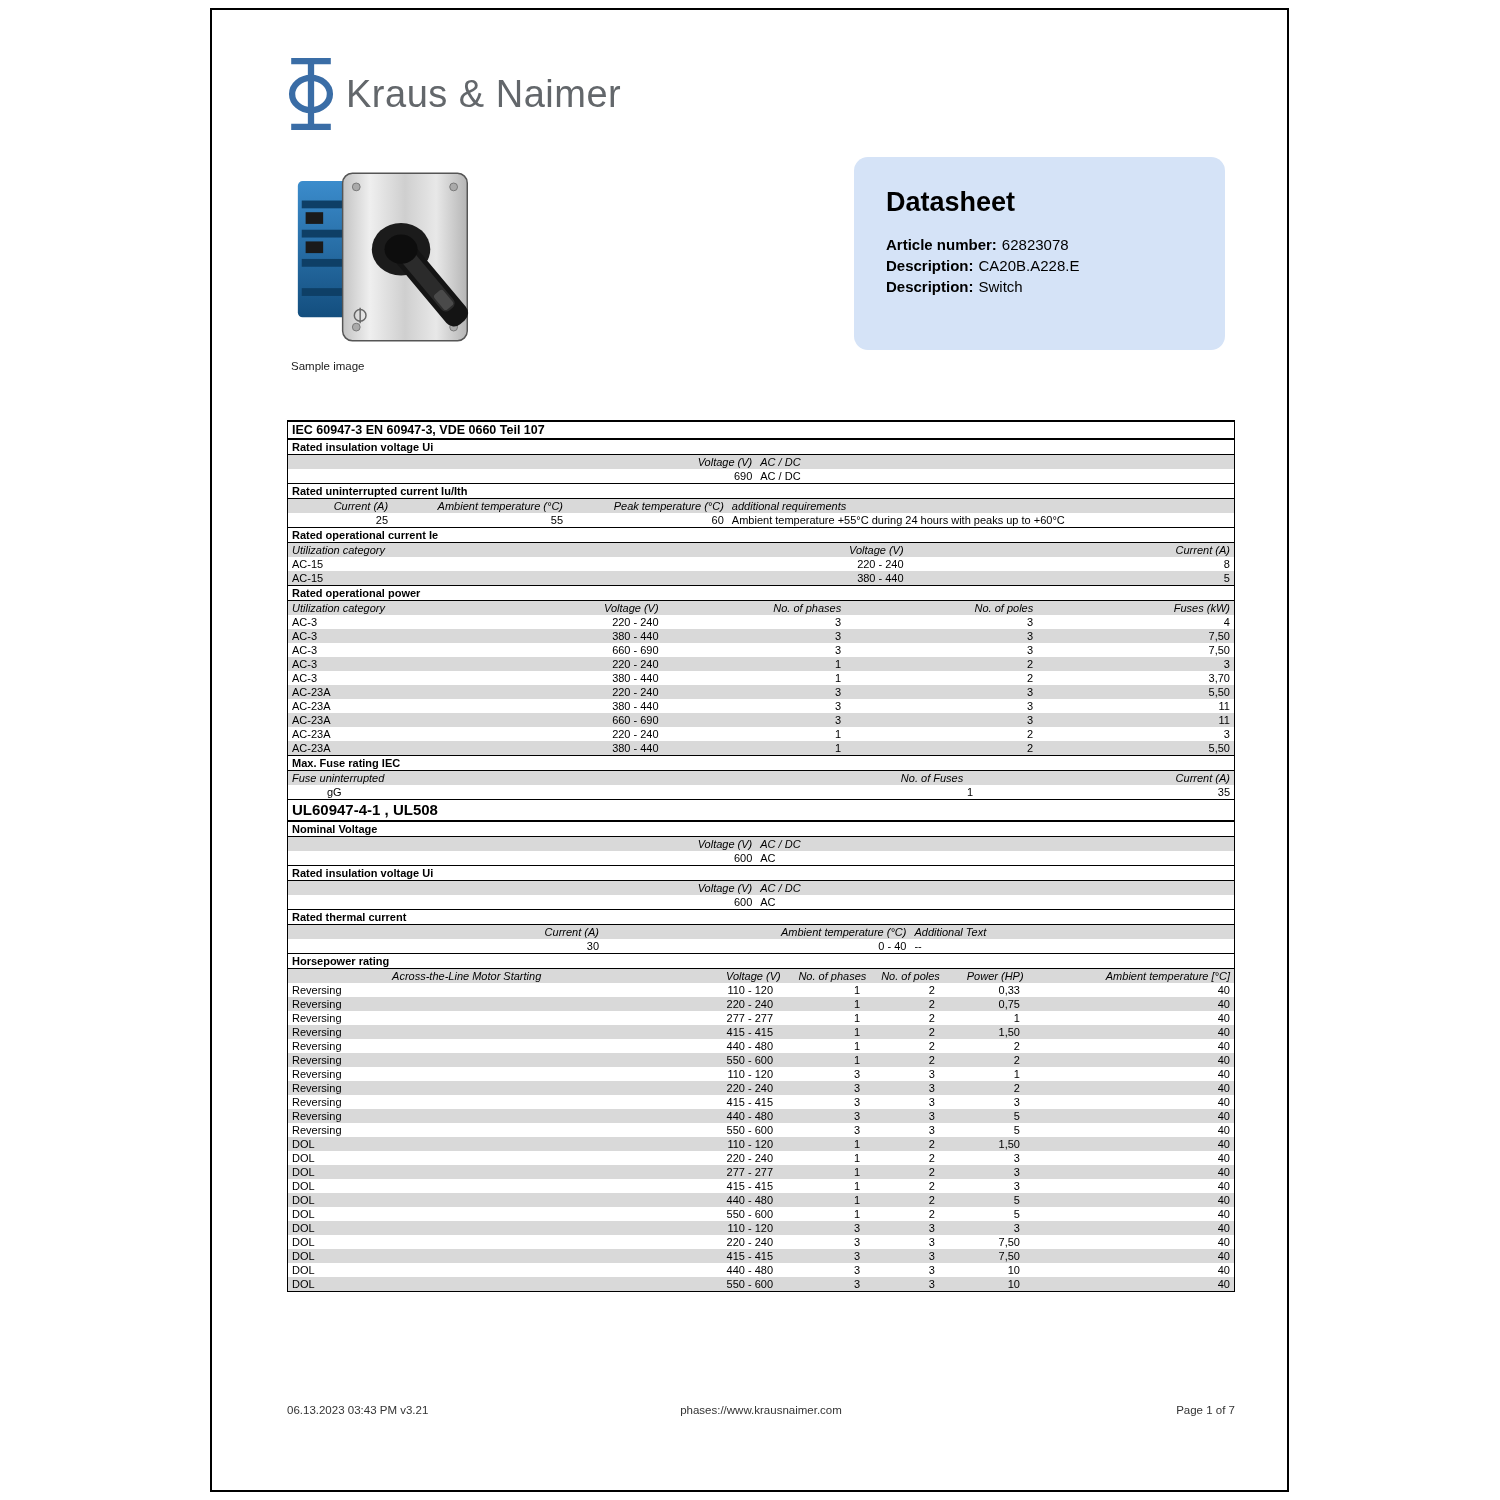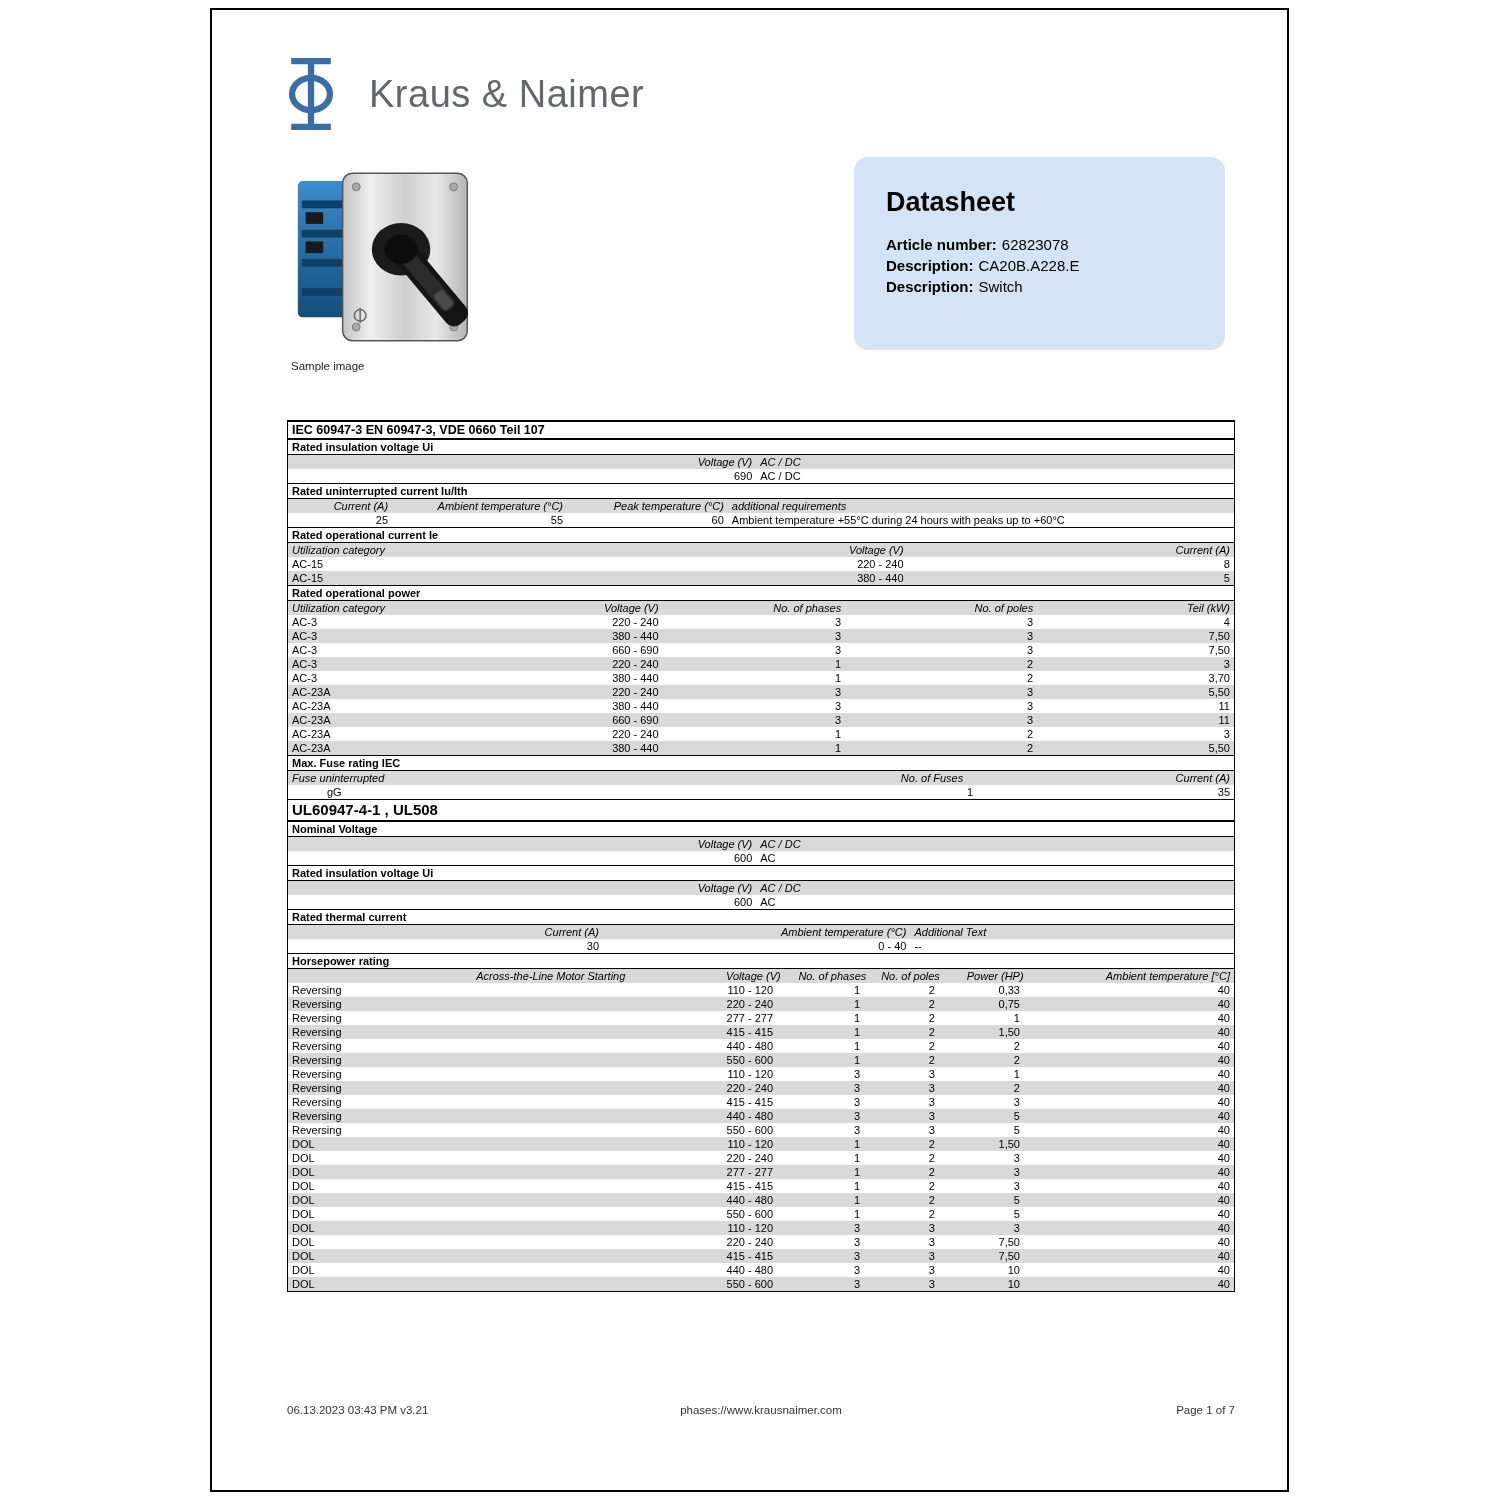--- a/index.html
+++ b/index.html
@@ -1,19 +1,19 @@
 <!DOCTYPE html>
 <html><head>
 <meta charset="utf-8">
 <style>
   * { margin:0; padding:0; box-sizing:border-box; }
   html,body { width:1500px; height:1500px; background:#ffffff; font-family:"Liberation Sans", sans-serif; position:relative; overflow:hidden; }
   .page { position:absolute; left:210px; top:8px; width:1079px; height:1484px; border:2px solid #000; background:#fff; }
 
-  .logo { position:absolute; left:72px; top:45px; display:flex; align-items:center; gap:31px; }
+  .logo { position:absolute; left:72px; top:45px; display:flex; align-items:center; gap:8px; }
   .logo-text { font-size:38px; color:#63676b; letter-spacing:.5px; }
 
   .product { position:absolute; left:80px; top:148px; width:185px; height:198px; }
   .caption { position:absolute; left:79px; top:350px; font-size:11.5px; color:#1c1c1c; }
 
   .card { position:absolute; left:642px; top:147px; width:371px; height:193px; background:#d5e3f7; border-radius:14px; padding:30px 32px; }
   .card h1 { font-size:27px; font-weight:bold; color:#000; margin-bottom:16px; }
   .card .field { font-size:15px; line-height:21px; color:#000; }
   .card .field b { font-weight:bold; margin-right:5px; }
 
@@ -141,21 +141,21 @@
         <div class="cell" style="width: 45%; text-align: left;">AC-15</div>
         <div class="cell" style="width: 20.5%; text-align: right;">380 - 440</div>
         <div class="cell" style="width: 34.5%; text-align: right;">5</div>
       </div>
       <div class="t-title sm">Rated operational power</div>
       <div class="t-row shade colhead">
         <div class="cell" style="width: 25%; text-align: left;">Utilization category</div>
         <div class="cell" style="width: 14.6%; text-align: right;">Voltage (V)</div>
         <div class="cell" style="width: 19.3%; text-align: right;">No. of phases</div>
         <div class="cell" style="width: 20.3%; text-align: right;">No. of poles</div>
-        <div class="cell" style="width: 20.8%; text-align: right;">Teil (kW)</div>
+        <div class="cell" style="width: 20.8%; text-align: right;">Fuses (kW)</div>
       </div>
       <div class="t-row">
         <div class="cell" style="width: 25%; text-align: left;">AC-3</div>
         <div class="cell" style="width: 14.6%; text-align: right;">220 - 240</div>
         <div class="cell" style="width: 19.3%; text-align: right;">3</div>
         <div class="cell" style="width: 20.3%; text-align: right;">3</div>
         <div class="cell" style="width: 20.8%; text-align: right;">4</div>
       </div>
       <div class="t-row shade">
         <div class="cell" style="width: 25%; text-align: left;">AC-3</div>
@@ -256,21 +256,21 @@
         <div class="cell" style="width: 32.5%; text-align: right;">Ambient temperature (°C)</div>
         <div class="cell" style="width: 34.2%; text-align: left;">Additional Text</div>
       </div>
       <div class="t-row">
         <div class="cell" style="width: 33.3%; text-align: right;">30</div>
         <div class="cell" style="width: 32.5%; text-align: right;">0 - 40</div>
         <div class="cell" style="width: 34.2%; text-align: left;">--</div>
       </div>
       <div class="t-title sm">Horsepower rating</div>
       <div class="t-row shade colhead">
-        <div class="cell" style="width: 35%; text-align: right; margin-left: 16px;">Across-the-Line Motor Starting</div>
+        <div class="cell" style="width: 35%; text-align: center; margin-left: 16px;">Across-the-Line Motor Starting</div>
         <div class="cell" style="width: 16.7%; text-align: right;">Voltage (V)</div>
         <div class="cell" style="width: 9.2%; text-align: right;">No. of phases</div>
         <div class="cell" style="width: 7.9%; text-align: right;">No. of poles</div>
         <div class="cell" style="width: 9%; text-align: right;">Power (HP)</div>
         <div class="cell" style="width: 22.2%; text-align: right;">Ambient temperature [°C]</div>
       </div>
       <div class="t-row">
         <div class="cell" style="width: 35%; text-align: left;">Reversing</div>
         <div class="cell" style="width: 16.7%; text-align: right;">110 - 120</div>
         <div class="cell" style="width: 9.2%; text-align: right;">1</div>

